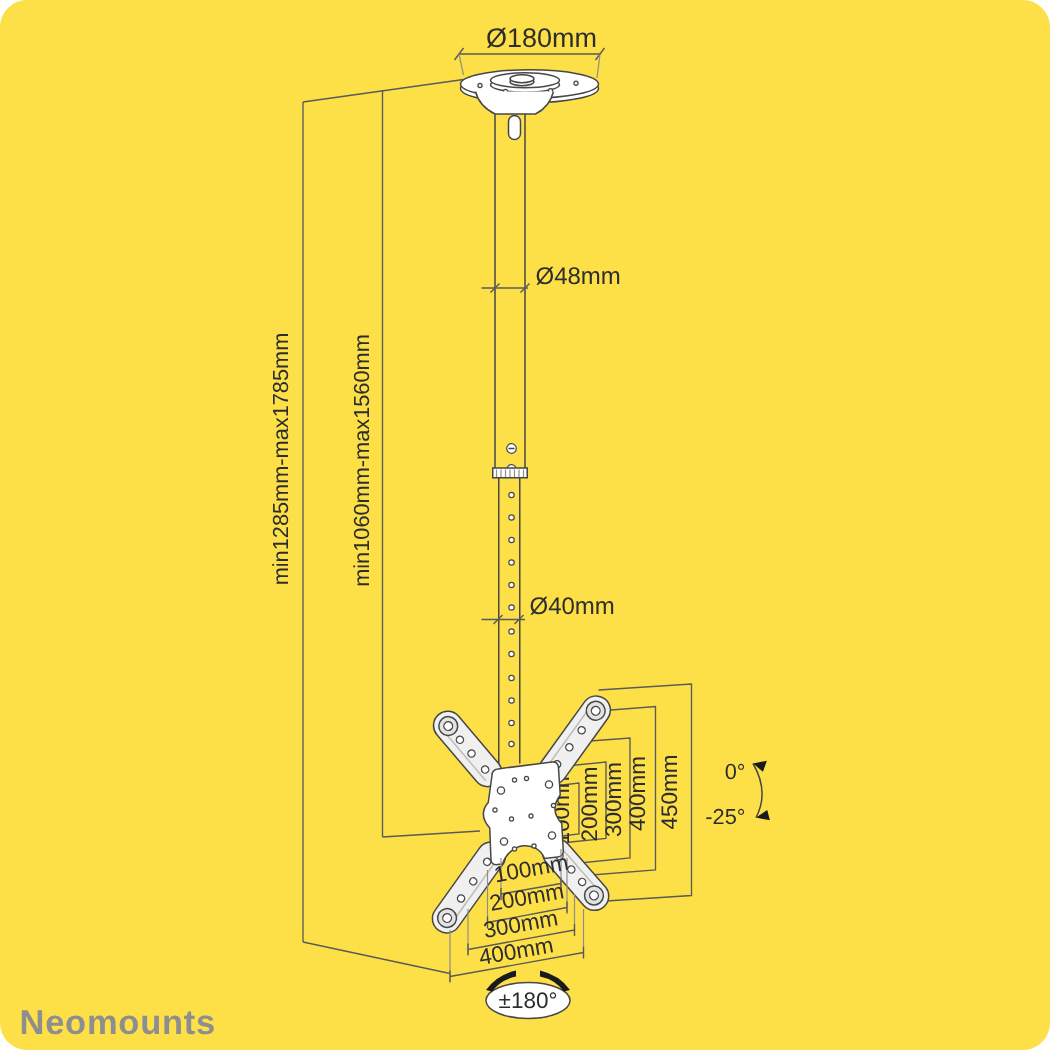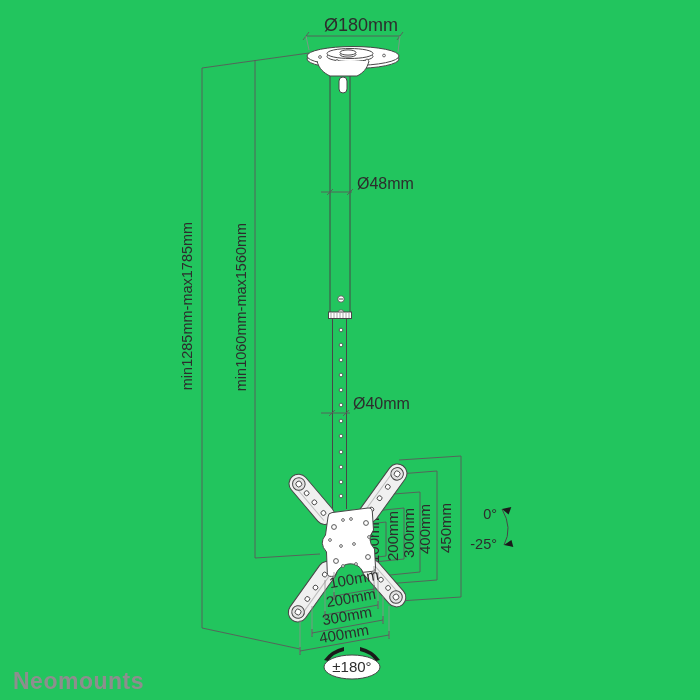--- a/index.html
+++ b/index.html
@@ -1,16 +1,16 @@
 <!DOCTYPE html>
 <html><head>
 <meta charset="utf-8">
 <style>
   html,body{margin:0;padding:0;background:#ffffff;}
-  .stage{position:relative;width:700px;height:700px;background:#22c55e;overflow:hidden;}
+  .stage{position:relative;width:700px;height:700px;background:#fde047;overflow:hidden;border-radius:18px;}
   svg{position:absolute;left:0;top:0;}
   .ln{stroke:#474747;stroke-width:1;fill:none;}
   .dim{stroke:#5a5a5a;stroke-width:0.9;fill:none;}
   .thin{stroke:#8f8f8f;stroke-width:0.8;fill:none;}
   .bevel{stroke:#bdbdbd;stroke-width:1;fill:none;}
   .whitefill{fill:#ffffff;stroke:#474747;stroke-width:1;}
   .armfill{fill:#f0f0f0;stroke:#474747;stroke-width:1;}
   .ringfill{fill:#e3e3e3;stroke:#474747;stroke-width:1;}
   .hole{fill:#ffffff;stroke:#474747;stroke-width:0.9;}
   .dot{fill:#ffffff;stroke:#474747;stroke-width:0.8;}

